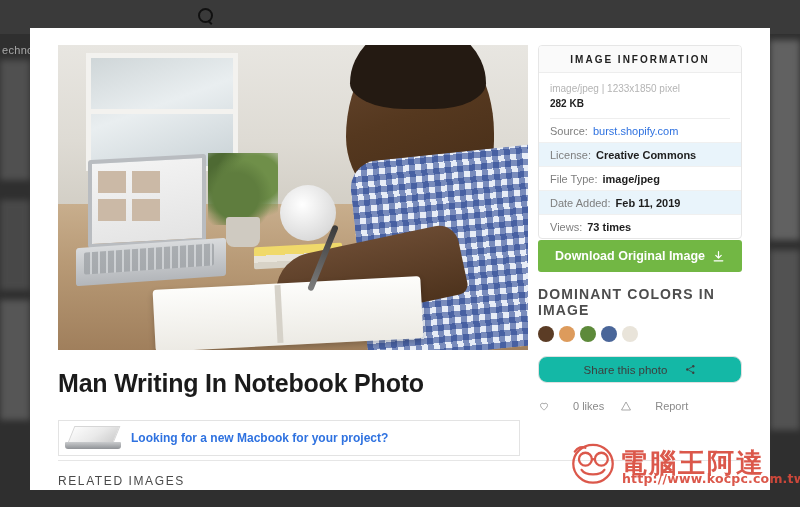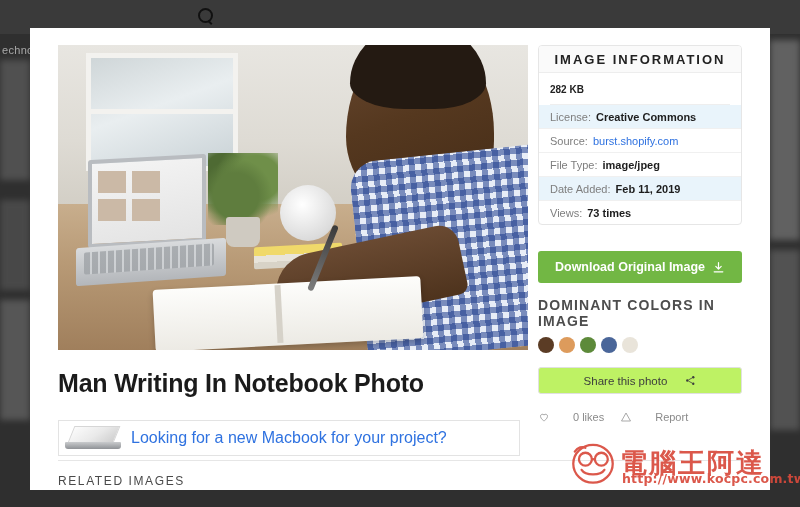--- a/index.html
+++ b/index.html
@@ -94,56 +94,56 @@
     letter-spacing:-.2px;}
 
   .promo{margin-top:22px;width:462px;height:36px;border:1px solid #e3e3e3;
     display:flex;align-items:center;padding:0 6px;box-sizing:border-box;background:#fff;}
   .promo-thumb{width:56px;height:26px;position:relative;flex:0 0 auto;margin-right:10px;}
   .promo-lid{position:absolute;left:6px;top:1px;width:46px;height:17px;
     background:linear-gradient(135deg,#fbfbfb 0%,#e9e9e9 55%,#cfcfcf 100%);
     transform:skewX(-22deg);border:1px solid #d6d6d6;box-sizing:border-box;}
   .promo-base{position:absolute;left:0;top:17px;width:56px;height:7px;
     background:linear-gradient(180deg,#c9cbcd,#8f9296);border-radius:1px 1px 3px 3px;}
-  .promo-link{font-size:16px;font-weight:400;color:#2f72e0;}
+  .promo-link{font-size:12px;font-weight:700;color:#2f72e0;}
 
   .related{position:absolute;left:28px;top:432px;width:684px;}
   .related-rule{border-top:1px solid #e6e6e6;}
   .related-label{margin-top:13px;font-size:12px;letter-spacing:1.6px;color:#4a4a4a;
     font-weight:400;}
 
   
   .right{position:absolute;left:508px;top:17px;width:204px;}
   .card{border:1px solid #e6e6e6;border-radius:4px;overflow:hidden;background:#fff;}
   .card-head{background:#fafafa;border-bottom:1px solid #ededed;height:26px;
     display:flex;align-items:center;justify-content:center;}
-  .card-head span{font-size:13px;letter-spacing:2px;font-weight:700;color:#222;}
+  .card-head span{font-size:10px;letter-spacing:2px;font-weight:700;color:#222;}
   .card-body{padding:9px 11px 0;}
   .meta-type{font-size:10px;color:#b4b4b4;line-height:1.4;}
   .meta-size{font-size:10px;font-weight:700;color:#222;margin-top:2px;}
   .rows{margin-top:9px;border-top:1px solid #eee;}
   .row{height:23px;display:flex;align-items:center;padding:0 11px;font-size:11px;
     border-bottom:1px solid #f0f0f0;margin:0 -11px;}
   .row.alt{background:#e9f4fb;}
   .row:last-child{border-bottom:none;}
   .row .k{color:#7e7e7e;margin-right:5px;}
   .row .v{color:#1d1d1d;font-weight:700;}
   .row .v.link{color:#2f72e0;font-weight:400;}
 
-  .dl{margin-top:26px;height:32px;background:#72b744;border-radius:3px;
+  .dl{margin-top:1px;height:32px;background:#72b744;border-radius:3px;
     display:flex;align-items:center;justify-content:center;gap:7px;cursor:pointer;}
   .dl span{color:#fff;font-size:12.5px;font-weight:700;}
   .dl svg{display:block;}
 
   .dom-label{margin-top:14px;font-size:14px;letter-spacing:1.1px;font-weight:700;color:#4d4d4d;}
   .swatches{margin-top:8px;display:flex;gap:5px;}
   .sw{width:16px;height:16px;border-radius:50%;}
 
-  .share{margin-top:14px;height:25px;border:1px solid #e0e0e0;border-radius:3px;
-    display:flex;align-items:center;justify-content:center;gap:18px;cursor:pointer;background:#bef264;}
+  .share{margin-top:14px;height:25px;border:1px solid #e0e0e0;border-radius:9px;
+    display:flex;align-items:center;justify-content:center;gap:18px;cursor:pointer;background:#14b8a6;}
   .share span{font-size:11.5px;color:#3d3d3d;}
 
   .actions{margin-top:17px;display:flex;align-items:center;gap:10px;font-size:11px;color:#8a8a8a;}
   .act{display:flex;align-items:center;gap:23px;cursor:pointer;}
 
   
   .wm{position:absolute;left:566px;top:437px;width:230px;height:64px;opacity:.92;}
   .wm-face{position:absolute;left:4px;top:4px;width:46px;height:44px;}
   .wm-cn{position:absolute;left:54px;top:8px;font-size:27px;font-weight:700;color:#d94a3c;
     letter-spacing:2px;font-family:"DejaVu Sans",sans-serif;}
@@ -211,30 +211,31 @@
     <div class="related-label">RELATED IMAGES</div>
   </div>
 
   <div class="right">
 
     <div class="card">
       <div class="card-head">
         <span>IMAGE INFORMATION</span>
       </div>
       <div class="card-body">
+        <div class="meta-type">image/jpeg | 1233x1850 pixel</div>
         <div class="meta-size">282 KB</div>
 
         <div class="rows">
+          <div class="row">
+            <span class="k">Source:</span>
+            <span class="v link" style="color: rgb(47, 114, 224);">burst.shopify.com</span>
+          </div>
           <div class="row alt" style="background: rgb(233, 244, 251);">
             <span class="k">License:</span>
             <span class="v">Creative Commons</span>
-          </div>
-          <div class="row">
-            <span class="k">Source:</span>
-            <span class="v link" style="color: rgb(47, 114, 224);">burst.shopify.com</span>
           </div>
           <div class="row">
             <span class="k">File Type:</span>
             <span class="v">image/jpeg</span>
           </div>
           <div class="row alt" style="background: rgb(233, 244, 251);">
             <span class="k">Date Added:</span>
             <span class="v">Feb 11, 2019</span>
           </div>
           <div class="row">

